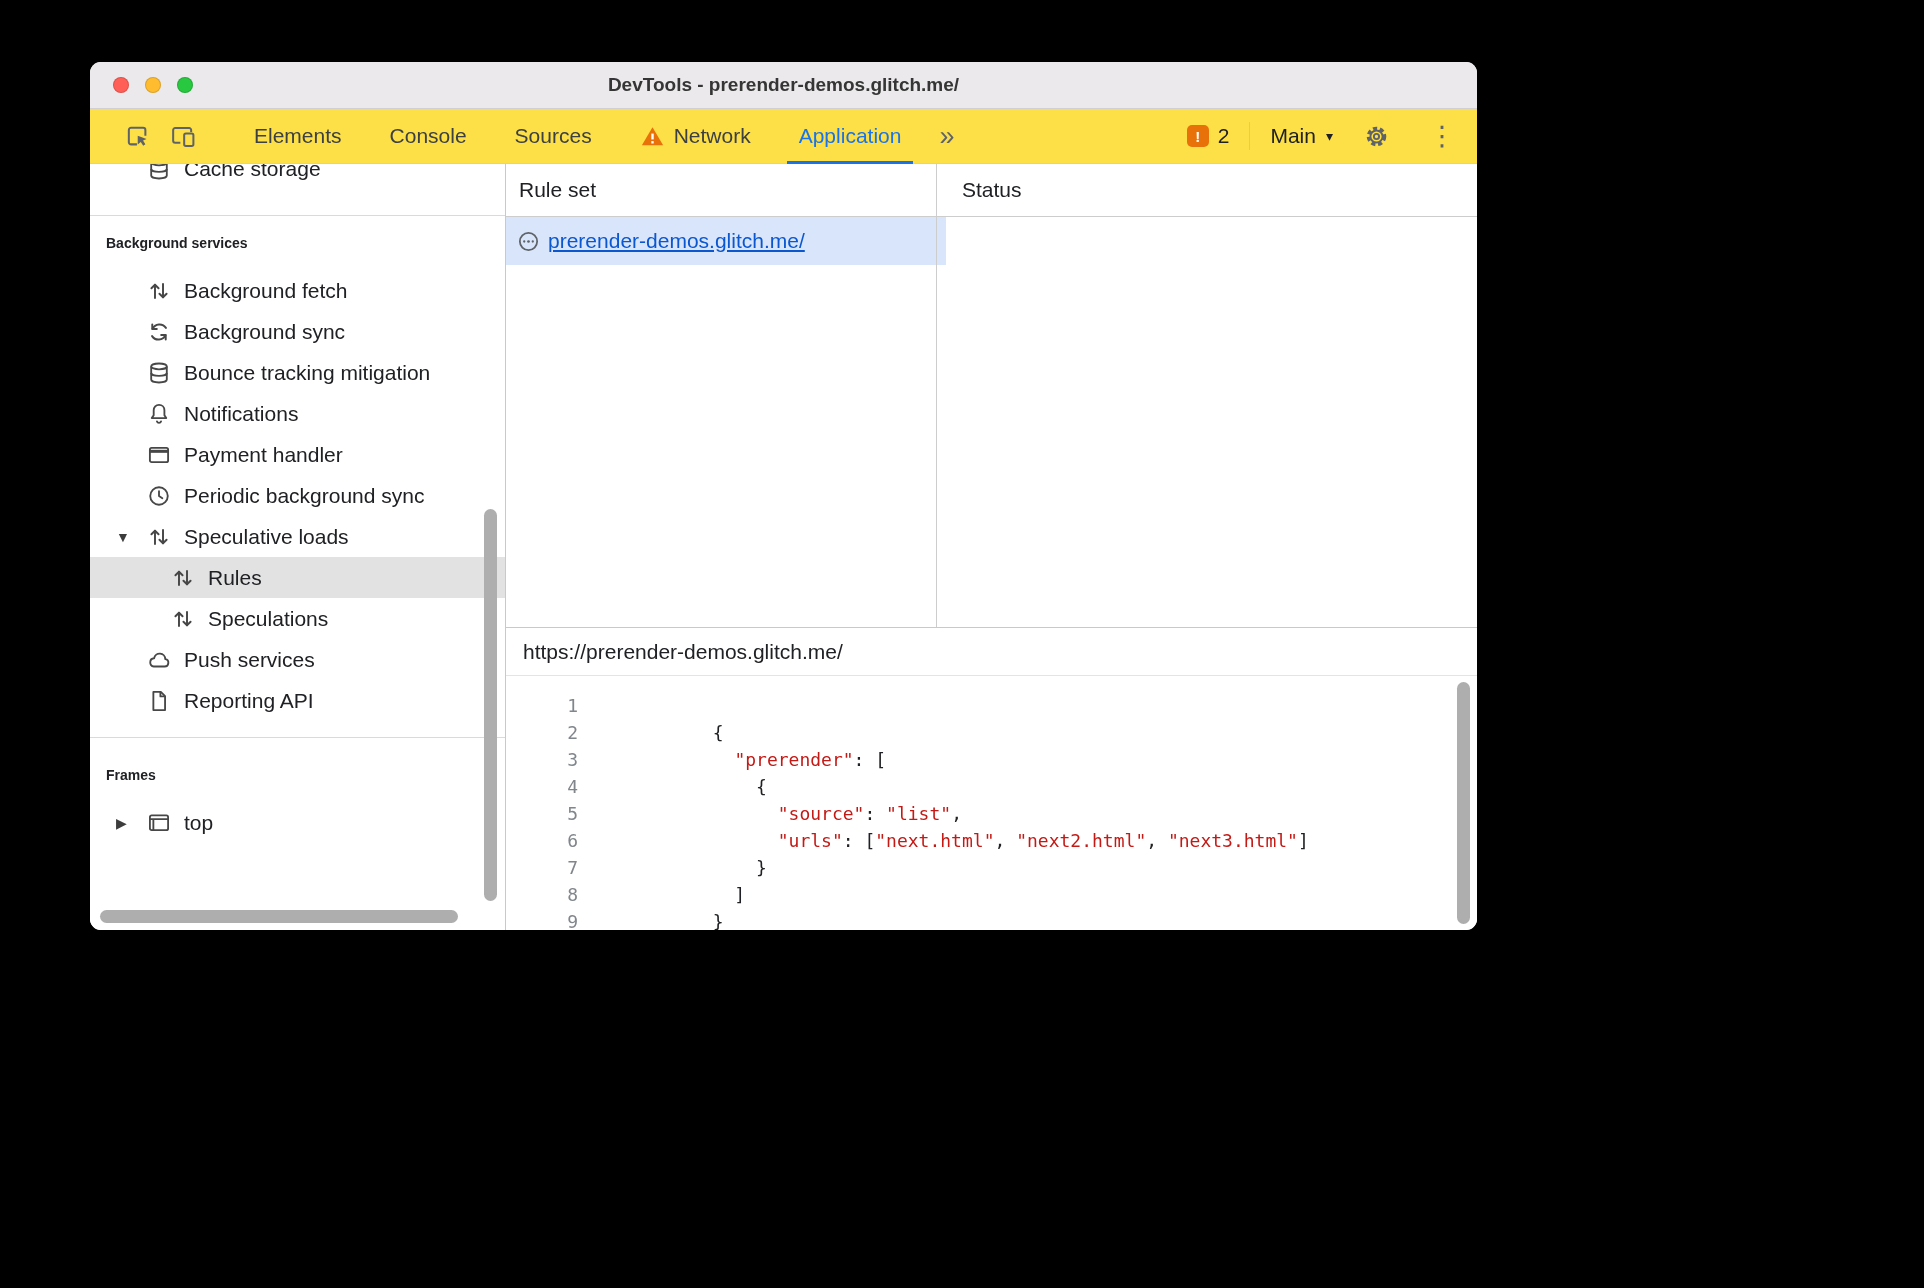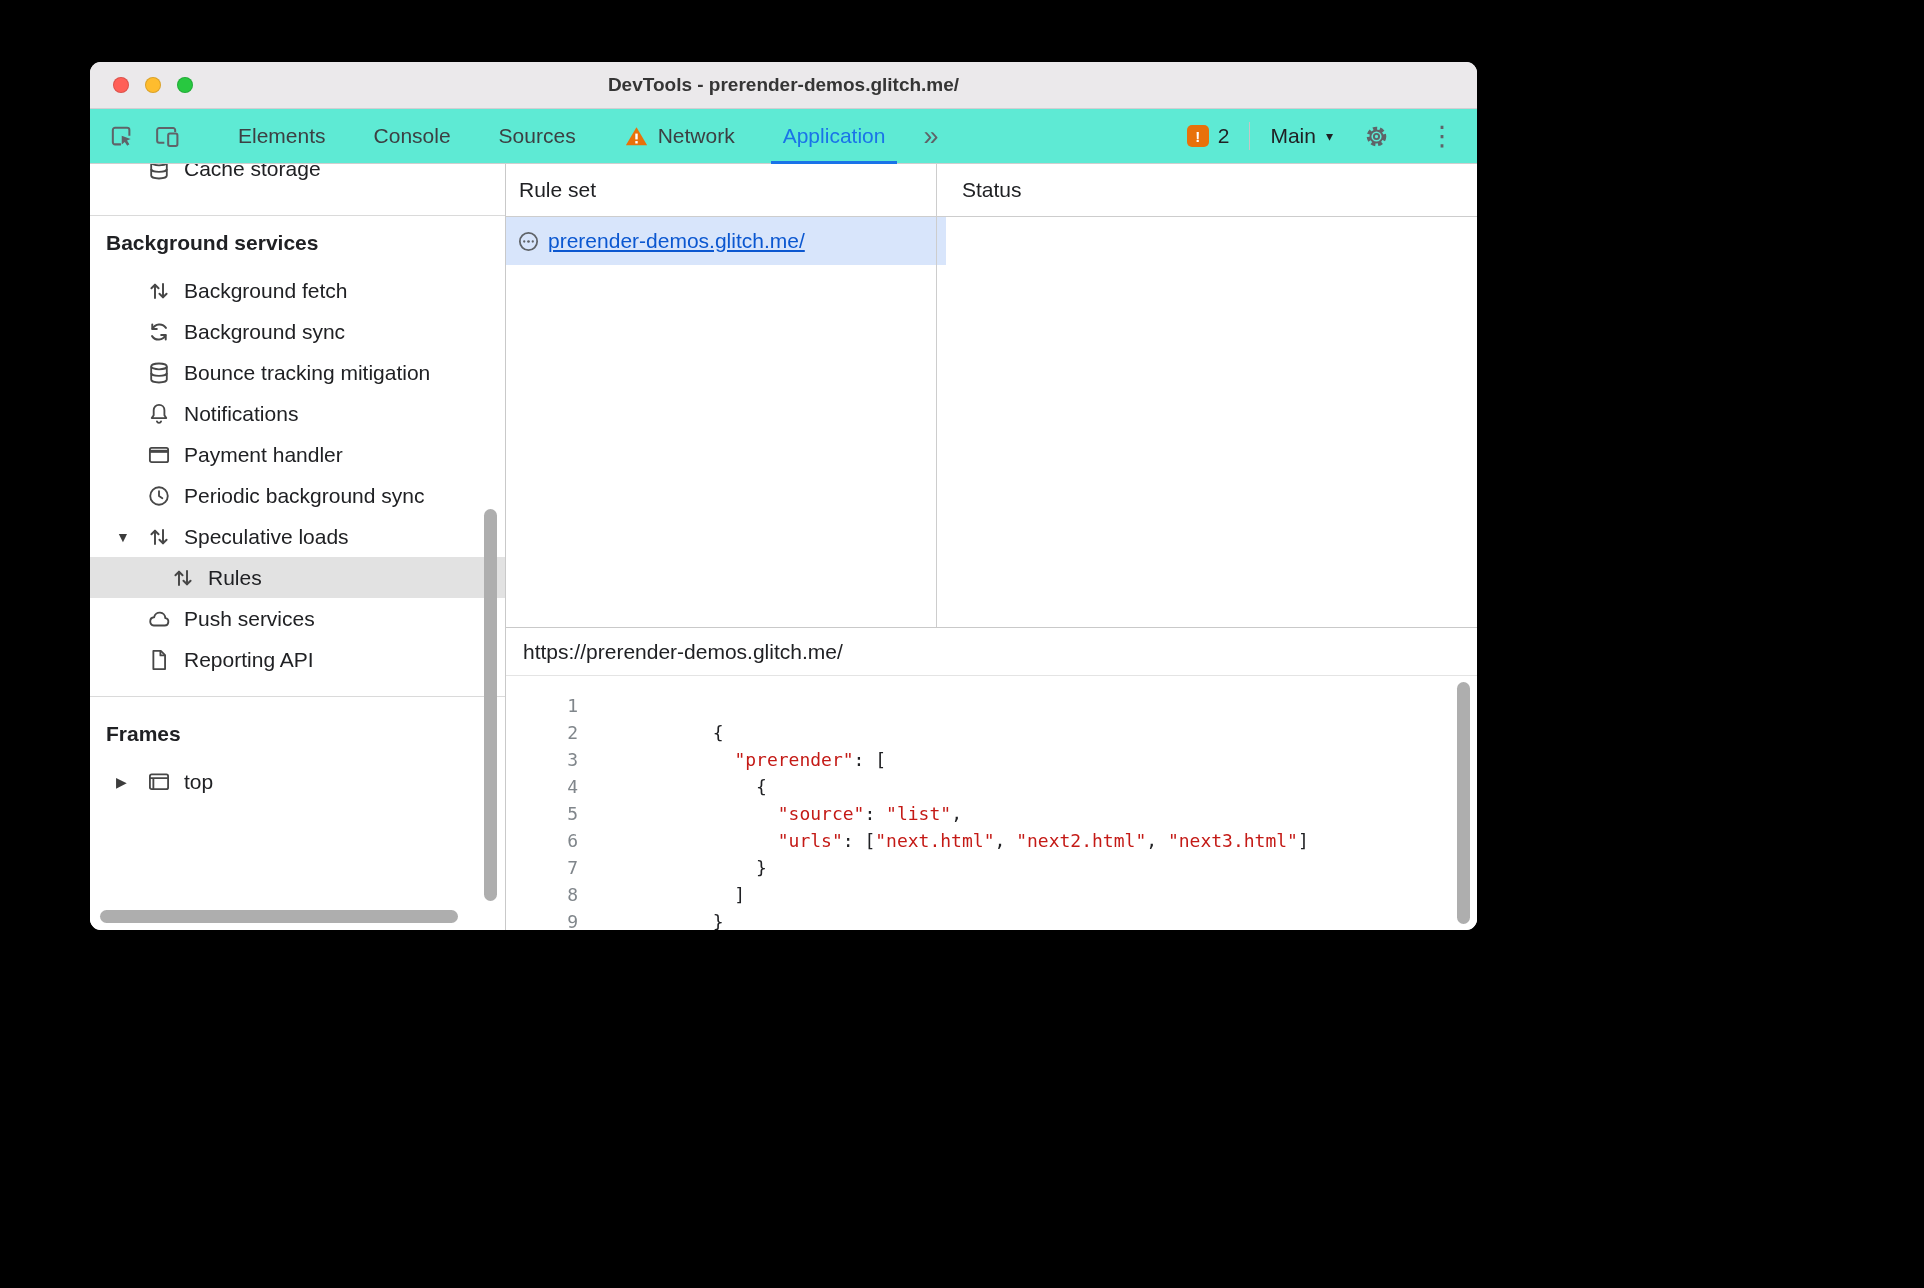--- a/index.html
+++ b/index.html
@@ -14,22 +14,22 @@
     display:flex;flex-direction:column;
   }
   
   .titlebar{flex:0 0 46px;background:#ebe9eb;border-bottom:1px solid #d2cfd2;
     position:relative;display:flex;align-items:center;justify-content:center;text-align:right;}
   .traffic{position:absolute;left:23px;display:flex;gap:16px;align-items:center;}
   .light{width:16px;height:16px;border-radius:50%;box-shadow:inset 0 0 0 1px rgba(0,0,0,.14);}
   .light.red{background:#ff5f57}.light.yellow{background:#febc2e}.light.green{background:#28c840}
   .title{font-size:19px;font-weight:700;color:#353535;}
   
-  .toolbar{flex:0 0 54px;background:#5eead4;border-bottom:1px solid #cfcfcf;
-    display:flex;align-items:center;padding:0 12px 0 8px;color:#5f6368;}
+  .toolbar{flex:0 0 54px;background:#fde047;border-bottom:1px solid #cfcfcf;
+    display:flex;align-items:center;padding:0 12px 0 24px;color:#5f6368;}
   .tool-btn{width:46px;height:100%;display:flex;align-items:center;justify-content:center;flex:0 0 auto;}
   .tabs{display:flex;height:100%;margin-left:24px;}
   .tab{height:100%;display:flex;align-items:center;gap:9px;padding:0 24px;
     font-size:21px;color:#3c4043;position:relative;white-space:nowrap;}
   .tab.active{color:#1a73e8;}
   .tab.active::after{content:"";position:absolute;left:12px;right:12px;bottom:-1px;height:3px;background:#1a73e8;}
   .tab.more{font-size:27px;color:#5f6368;padding:0 14px;}
   .toolbar-right{margin-left:auto;display:flex;align-items:center;gap:20px;height:100%;}
   .issues{display:flex;align-items:center;gap:9px;}
   .issue-badge{width:22px;height:22px;border-radius:5px;background:#e8710a;color:#fff;
@@ -46,21 +46,21 @@
   .side-row{height:41px;display:flex;align-items:center;gap:12px;padding-left:56px;
     font-size:21px;color:#202124;position:relative;white-space:nowrap;}
   .side-row svg{flex:0 0 auto;color:#474747;}
   .side-row.child{padding-left:80px;}
   .side-row.selected{background:#e2e2e2;}
   .side-row.clipped{margin-top:-16px;}
   .expander{position:absolute;left:26px;font-size:14px;color:#3c3c3c;}
   .side-div{height:1px;background:#dadada;margin-top:16px;}
   .side-div.first{margin-top:26px;}
   .side-heading{height:54px;display:flex;align-items:center;padding-left:16px;
-    font-size:21px;font-weight:700;color:#202124;}
+    font-size:14px;font-weight:700;color:#202124;}
   .side-vscroll{position:absolute;right:8px;top:345px;width:13px;height:392px;border-radius:7px;background:#aeaeae;}
   .side-hscroll{position:absolute;left:10px;bottom:7px;height:13px;width:358px;border-radius:7px;background:#aeaeae;}
   
   .main{flex:1;display:flex;flex-direction:column;position:relative;background:#fff;min-width:0;}
   .top-pane{flex:0 0 463px;display:flex;flex-direction:column;position:relative;}
   .col-divider{position:absolute;left:430px;top:0;bottom:0;width:1px;background:#cdcdcd;}
   .grid-header{flex:0 0 52px;display:flex;border-bottom:1px solid #cdcdcd;font-size:21px;color:#202124;}
   .col-rule{flex:0 0 430px;display:flex;align-items:center;padding-left:13px;}
   .col-status{flex:1;display:flex;align-items:center;padding-left:13px;}
   .grid-row{flex:0 0 48px;display:flex;font-size:21px;}
@@ -227,20 +227,29 @@
           </div>
           <div class="side-row child selected">
             <svg viewBox="0 0 24 24" width="26" height="26" fill="none" stroke="currentColor" stroke-width="1.8" stroke-linecap="round" stroke-linejoin="round">
               <path d="M8.3 18.5V6.2"></path>
               <path d="M5 9.5l3.3-3.3 3.3 3.3"></path>
               <path d="M15.7 5.5v12.3"></path>
               <path d="M19 14.5l-3.3 3.3-3.3-3.3"></path>
             </svg>
             <span class="side-label">Rules</span>
           </div>
+          <div class="side-row child">
+            <svg viewBox="0 0 24 24" width="26" height="26" fill="none" stroke="currentColor" stroke-width="1.8" stroke-linecap="round" stroke-linejoin="round">
+              <path d="M8.3 18.5V6.2"></path>
+              <path d="M5 9.5l3.3-3.3 3.3 3.3"></path>
+              <path d="M15.7 5.5v12.3"></path>
+              <path d="M19 14.5l-3.3 3.3-3.3-3.3"></path>
+            </svg>
+            <span class="side-label">Speculations</span>
+          </div>
           <div class="side-row">
             <svg viewBox="0 0 24 24" width="26" height="26" fill="none" stroke="currentColor" stroke-width="1.7" stroke-linejoin="round">
               <path d="M7.2 18h10a3.4 3.4 0 0 0 .6-6.75 5.2 5.2 0 0 0-10.3-.9A3.85 3.85 0 0 0 7.2 18Z"></path>
             </svg>
             <span class="side-label">Push services</span>
           </div>
           <div class="side-row">
             <svg viewBox="0 0 24 24" width="26" height="26" fill="none" stroke="currentColor" stroke-width="1.7" stroke-linejoin="round">
               <path d="M6.8 3.6h6.9L17.6 7.5v12.9H6.8Z"></path>
               <path d="M13.3 3.8v4h4"></path>

